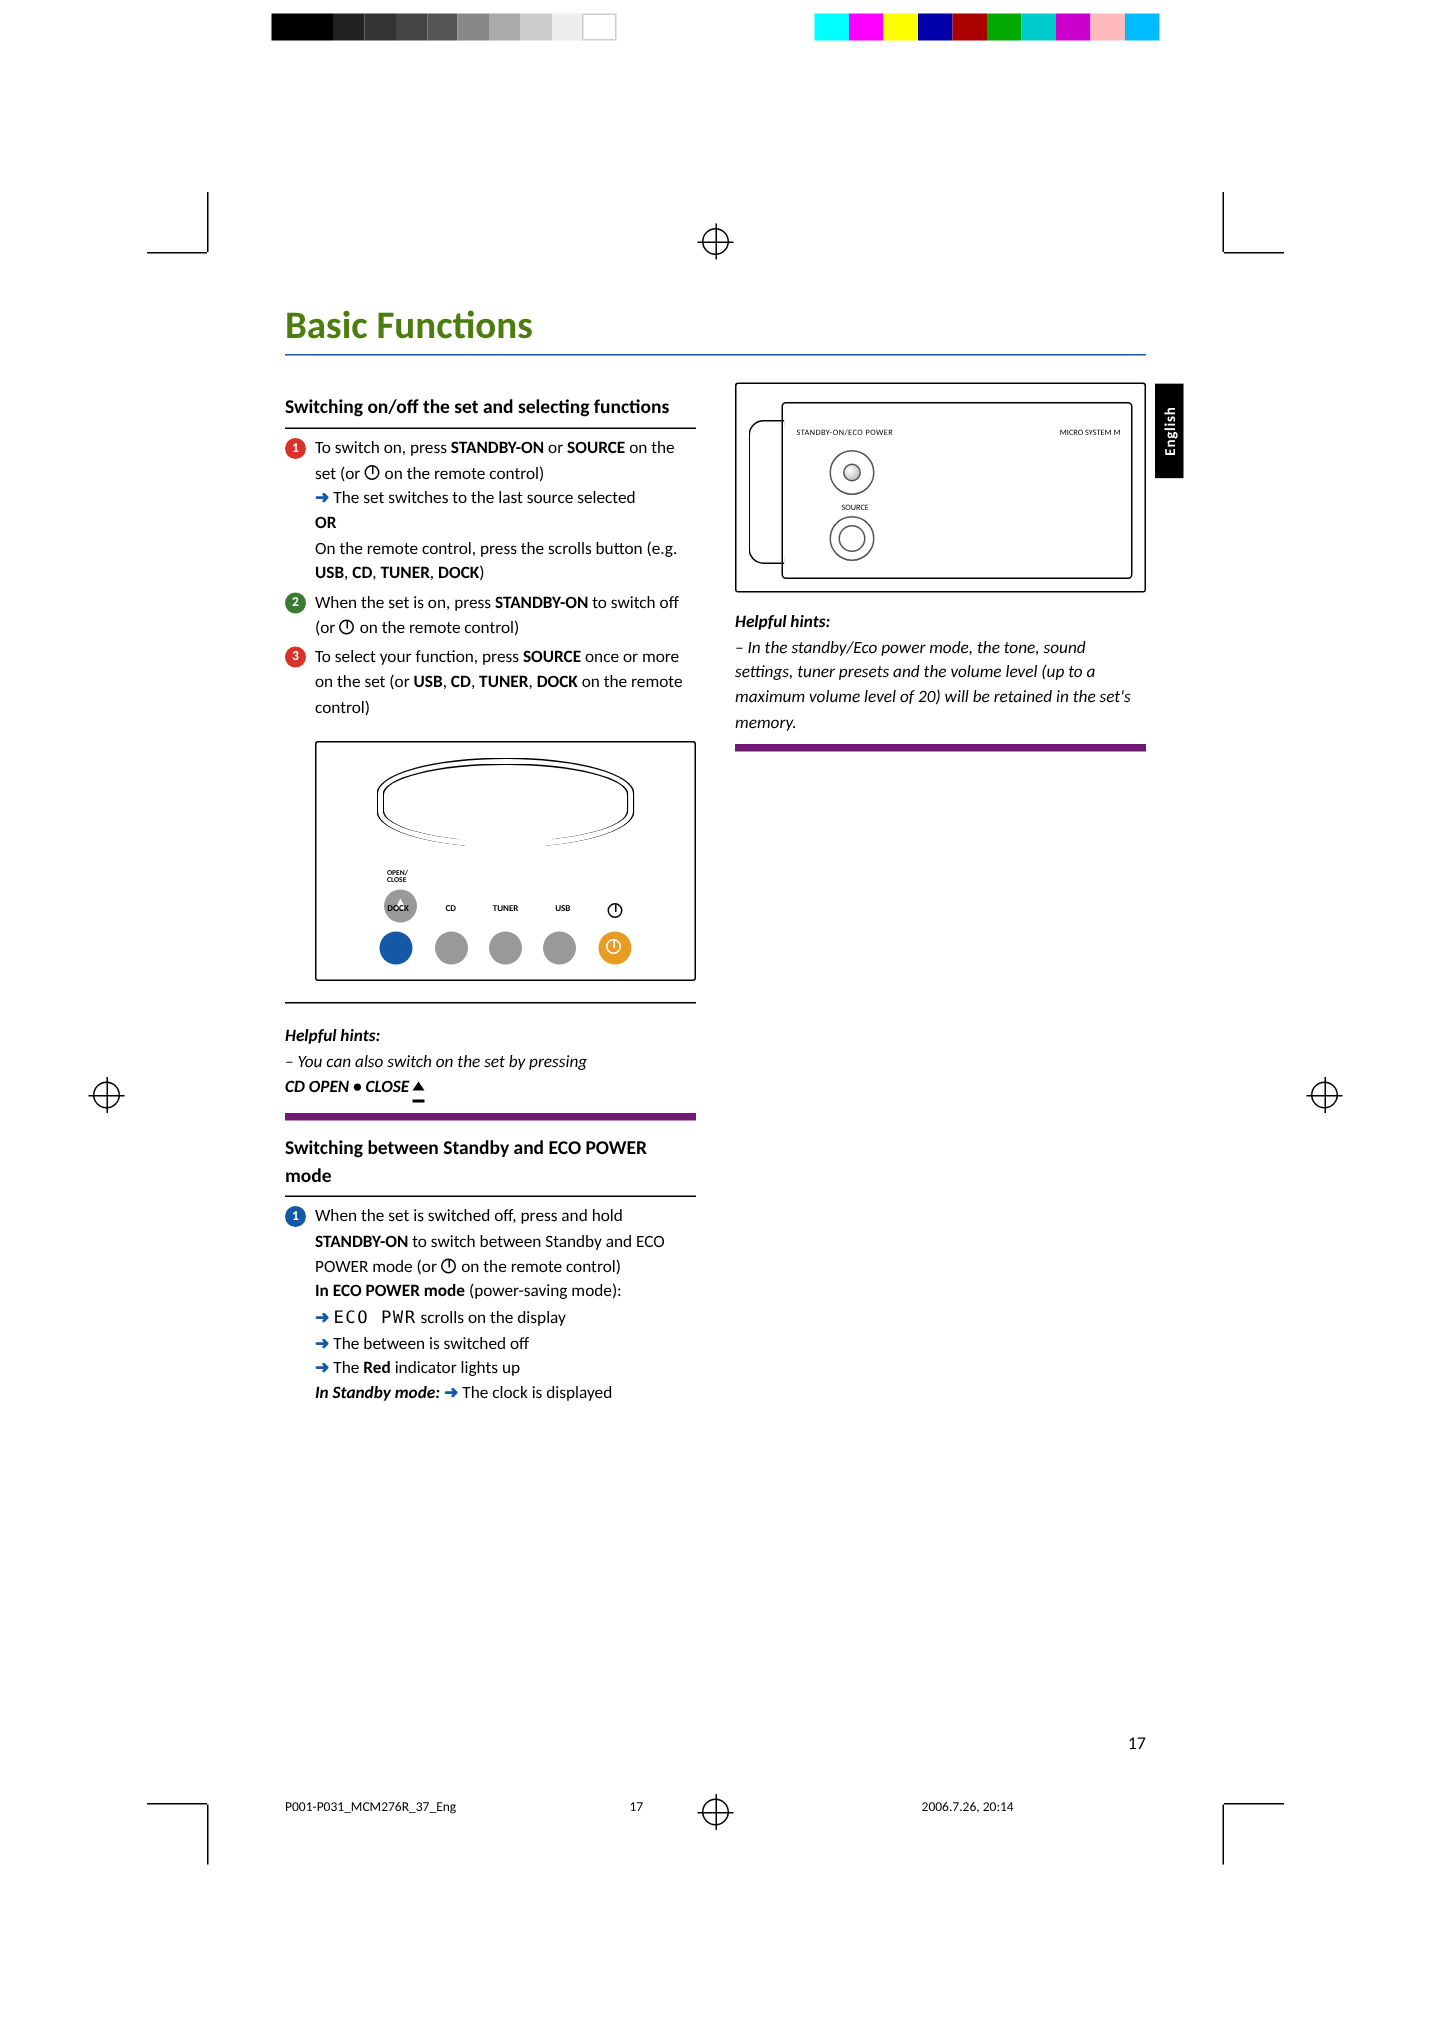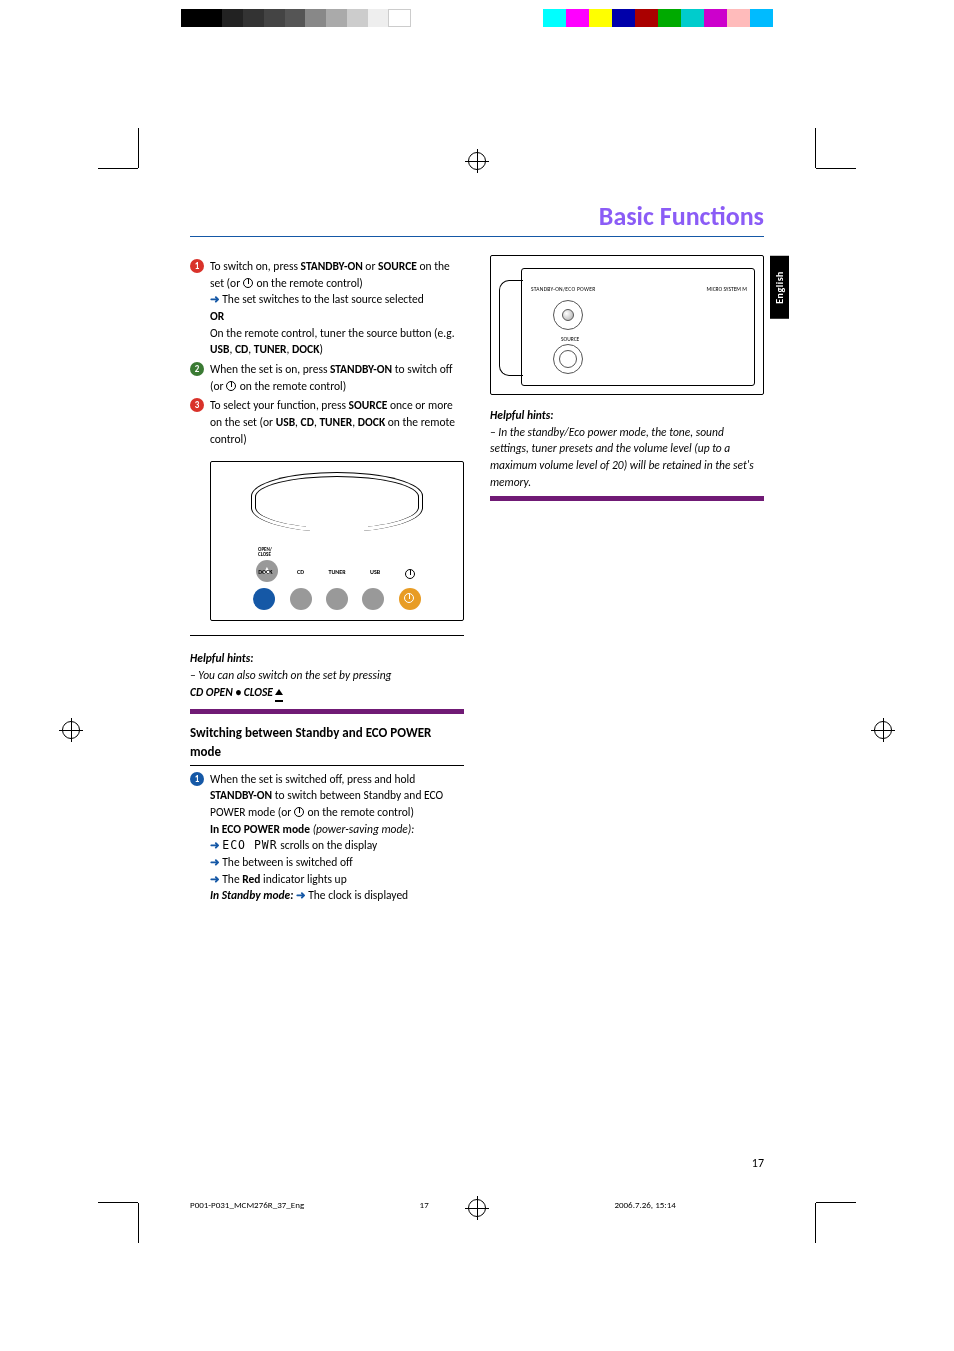--- a/index.html
+++ b/index.html
@@ -57,22 +57,21 @@
 
   .page {
     position: absolute;
     left: 190px;
     right: 190px;
     top: 200px;
   }
   .title {
     font-size: 26px;
     font-weight: bold;
-    color: #8b5cf6;
-    text-align: right;
+    color: #4d7c0f;
     padding-bottom: 4px;
   }
   .title-rule {
     height: 1px;
     background: #1558a6;
     margin-bottom: 18px;
   }
   .lang-tab {
     position: absolute;
     right: -25px;
@@ -326,28 +325,29 @@
 <div class="crop br"></div>
 
 <div class="page">
   <div class="title">Basic Functions</div>
   <div class="title-rule"></div>
   <div class="lang-tab">English</div>
 
   <div class="cols">
 
     <div class="col">
+      <div class="section-head">Switching on/off the set and selecting functions</div>
 
       <div class="num-row">
         <div class="numdot">1</div>
         <div class="body">
           <span>To switch on, press </span><span class="bold">STANDBY-ON</span><span> or </span><span class="bold">SOURCE</span><span> on the set (or </span><span class="power-glyph"></span><span> on the remote control)</span><br>
           <span class="arrow">➜</span><span> The set switches to the last source selected</span><br>
           <span class="bold">OR</span><br>
-          <span>On the remote control, tuner the source button (e.g. </span><span class="bold">USB</span><span>, </span><span class="bold">CD</span><span>, </span><span class="bold">TUNER</span><span>,  </span><span class="bold">DOCK</span><span>)</span>
+          <span>On the remote control, press the scrolls button (e.g. </span><span class="bold">USB</span><span>, </span><span class="bold">CD</span><span>, </span><span class="bold">TUNER</span><span>,  </span><span class="bold">DOCK</span><span>)</span>
         </div>
       </div>
 
       <div class="num-row">
         <div class="numdot green">2</div>
         <div class="body">
           <span>When the set is on, press </span><span class="bold">STANDBY-ON</span><span> to switch off (or </span><span class="power-glyph"></span><span> on the remote control)</span>
         </div>
       </div>
 
@@ -386,21 +386,21 @@
         <span>–  You can also switch on the set by pressing </span><br>
         <span class="bold">CD OPEN • CLOSE </span><span class="eject-glyph"></span>
       </div>
 
       <div class="section-head">Switching between Standby and ECO POWER mode</div>
 
       <div class="num-row">
         <div class="numdot blue">1</div>
         <div class="body">
           <span>When the set is switched off, press and hold </span><span class="bold">STANDBY-ON</span><span> to switch between Standby and ECO POWER mode (or </span><span class="power-glyph"></span><span> on the remote control)</span><br>
-          <span class="bold" style="">In ECO POWER mode </span><span style="font-style:italic">(power-saving mode):</span><br>
+          <span class="bold" style="">In ECO POWER mode </span><span style="">(power-saving mode):</span><br>
           <span class="arrow">➜</span> <span class="eco-lcd">ECO PWR</span><span>  scrolls on the display</span><br>
           <span class="arrow">➜</span><span> The between is switched off</span><br>
           <span class="arrow">➜</span><span> The </span><span class="bold">Red</span><span> indicator lights up</span><br>
           <span class="bold" style="font-style:italic">In Standby mode: </span><span class="arrow">➜</span><span>  The clock is displayed</span>
         </div>
       </div>
     </div>
 
     <div class="col">
       <div class="diagram2">
@@ -418,14 +418,14 @@
 
     </div>
   </div>
 </div>
 
 <div class="pagenum">17</div>
 
 <div class="footer">
   <div>P001-P031_MCM276R_37_Eng</div>
   <div>17</div>
-  <div>2006.7.26, 15:14</div>
+  <div>2006.7.26, 20:14</div>
 </div>
 
 </body></html>

